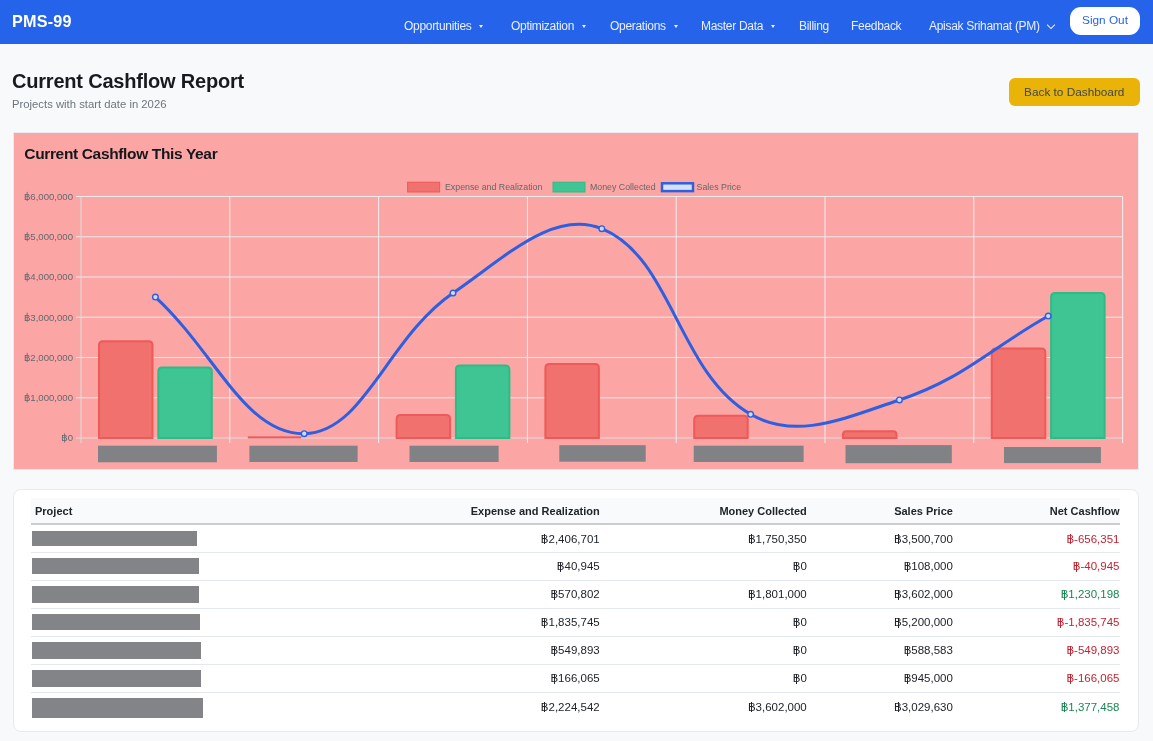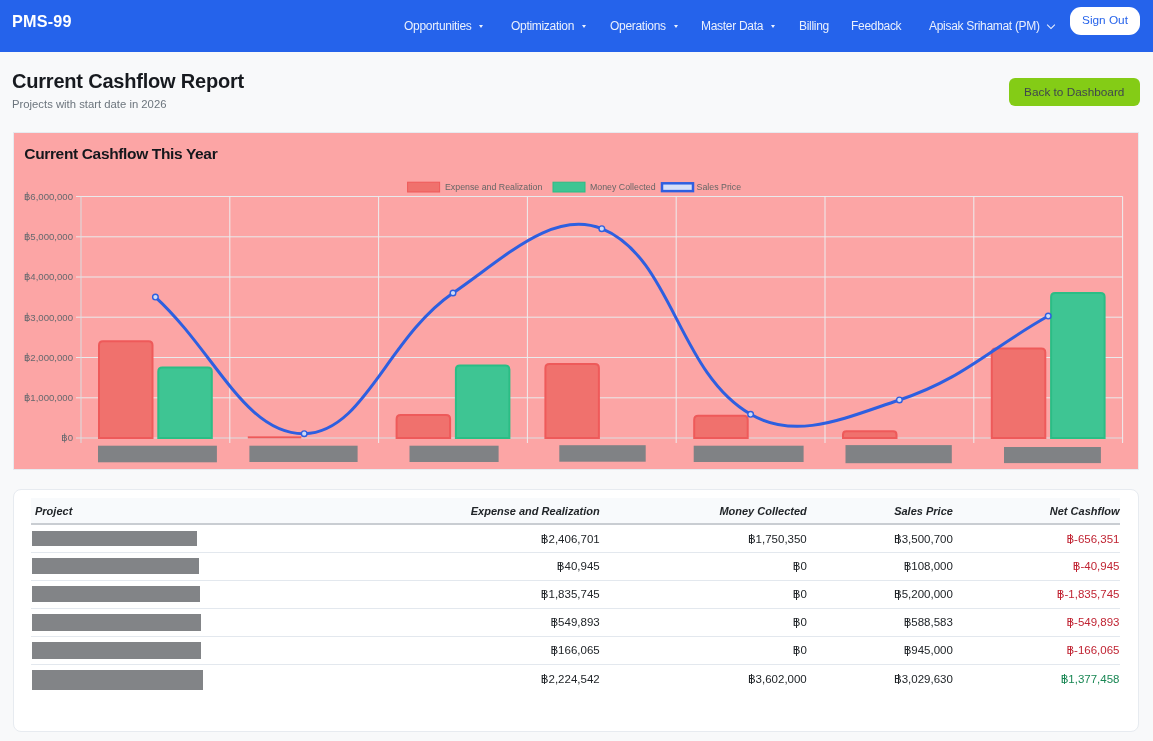--- a/index.html
+++ b/index.html
@@ -1,29 +1,29 @@
 <!DOCTYPE html>
 <html><head><meta charset="utf-8"><style>
 * { margin:0; padding:0; box-sizing:border-box; }
 html,body { width:1153px; height:741px; background:#f8f9fa; font-family:"Liberation Sans",sans-serif; position:relative; overflow:hidden; }
-.nav { position:absolute; left:0; top:0; width:1153px; height:52px; background:#2563eb; }
+.nav { position:absolute; left:0; top:0; width:1153px; height:44px; background:#2563eb; }
 .brand { position:absolute; left:12px; top:12px; font-size:16.2px; font-weight:bold; color:#fff; letter-spacing:.2px; }
 .nl { position:absolute; top:19px; font-size:12px; letter-spacing:-0.3px; color:rgba(255,255,255,.9); }
 .caret { display:inline-block; width:0; height:0; border-left:2.8px solid transparent; border-right:2.8px solid transparent; border-top:3.2px solid rgba(255,255,255,.92); margin-left:8px; vertical-align:2px; }
 .chev { display:inline-block; width:6px; height:6px; border-right:1.5px solid rgba(255,255,255,.92); border-bottom:1.5px solid rgba(255,255,255,.92); transform:rotate(45deg); margin-left:8px; vertical-align:2.5px; }
 .signout { position:absolute; left:1070px; top:7px; width:70px; height:27.5px; background:#fff; border-radius:11px; color:#2563eb; font-size:11.8px; text-align:center; line-height:27.5px; }
 .h1 { position:absolute; left:12px; top:70px; font-size:20px; font-weight:bold; color:#171a1f; letter-spacing:-.2px; }
 .sub { position:absolute; left:12px; top:98px; font-size:11.3px; color:#6c757d; }
-.backbtn { position:absolute; left:1009px; top:77.5px; width:130.5px; height:28.5px; background:#84cc16; border-radius:6px; color:#3f464e; font-size:11.8px; text-align:center; line-height:28.5px; }
+.backbtn { position:absolute; left:1009px; top:77.5px; width:130.5px; height:28.5px; background:#eab308; border-radius:6px; color:#3f464e; font-size:11.8px; text-align:center; line-height:28.5px; }
 .card1 { position:absolute; left:13px; top:132px; width:1126px; height:337.5px; background:#fca5a5; border:1px solid #e7ebf0; border-radius:0; }
 .ct { position:absolute; left:10.3px; top:12.2px; font-size:15.5px; font-weight:bold; color:#14171c; letter-spacing:-.35px; }
 .card2 { position:absolute; left:13px; top:489px; width:1126px; height:242.5px; background:#fff; border:1px solid #e7ebf0; border-radius:8px; }
 table { position:absolute; left:17px; top:8.4px; border-collapse:collapse; table-layout:fixed; width:1088.5px; font-size:11.5px; color:#212529; }
 col.c1 { width:375px } col.c2 { width:193.7px } col.c3 { width:207.1px } col.c4 { width:146.1px } col.c5 { width:166.6px }
-thead th { height:26px; font-size:11px; font-weight:bold; text-align:right; background:#f8fafc; border-bottom:2px solid #c9cdd2; vertical-align:middle; padding:0;font-style:italic; }
+thead th { height:26px; font-size:11px; font-weight:bold; text-align:right; background:#f8fafc; border-bottom:2px solid #c9cdd2; vertical-align:middle; padding:0; }
 thead th.pjh { text-align:left; padding-left:4px; }
 tbody td { height:28px; vertical-align:middle; padding:0; border-top:1px solid #e3e8ee; }
 tbody tr:first-child td { border-top:none; }
 td.num { text-align:right; }
 td .bar { background:#828487; margin-left:1px; }
 .neg { color:#c02433; } .pos { color:#198754; }
 .bh { position:relative; display:inline-block; }
 .bh::after { content:""; position:absolute; left:46%; top:1.4px; bottom:0.6px; width:1px; background:currentColor; }
 </style></head><body>
 <div class="nav">
@@ -137,20 +137,29 @@
           <td class="pj">
             <div class="bar" style="width:167px;height:16px"></div>
           </td>
           <td class="num"><span class="bh">B</span>40,945</td>
           <td class="num"><span class="bh">B</span>0</td>
           <td class="num"><span class="bh">B</span>108,000</td>
           <td class="num neg"><span class="bh">B</span>-40,945</td>
         </tr>
 <tr>
           <td class="pj">
+            <div class="bar" style="width:167px;height:17.5px"></div>
+          </td>
+          <td class="num"><span class="bh">B</span>570,802</td>
+          <td class="num"><span class="bh">B</span>1,801,000</td>
+          <td class="num"><span class="bh">B</span>3,602,000</td>
+          <td class="num pos"><span class="bh">B</span>1,230,198</td>
+        </tr>
+<tr>
+          <td class="pj">
             <div class="bar" style="width:168px;height:16px"></div>
           </td>
           <td class="num"><span class="bh">B</span>1,835,745</td>
           <td class="num"><span class="bh">B</span>0</td>
           <td class="num"><span class="bh">B</span>5,200,000</td>
           <td class="num neg"><span class="bh">B</span>-1,835,745</td>
         </tr>
 <tr>
           <td class="pj">
             <div class="bar" style="width:169px;height:16.5px"></div>

